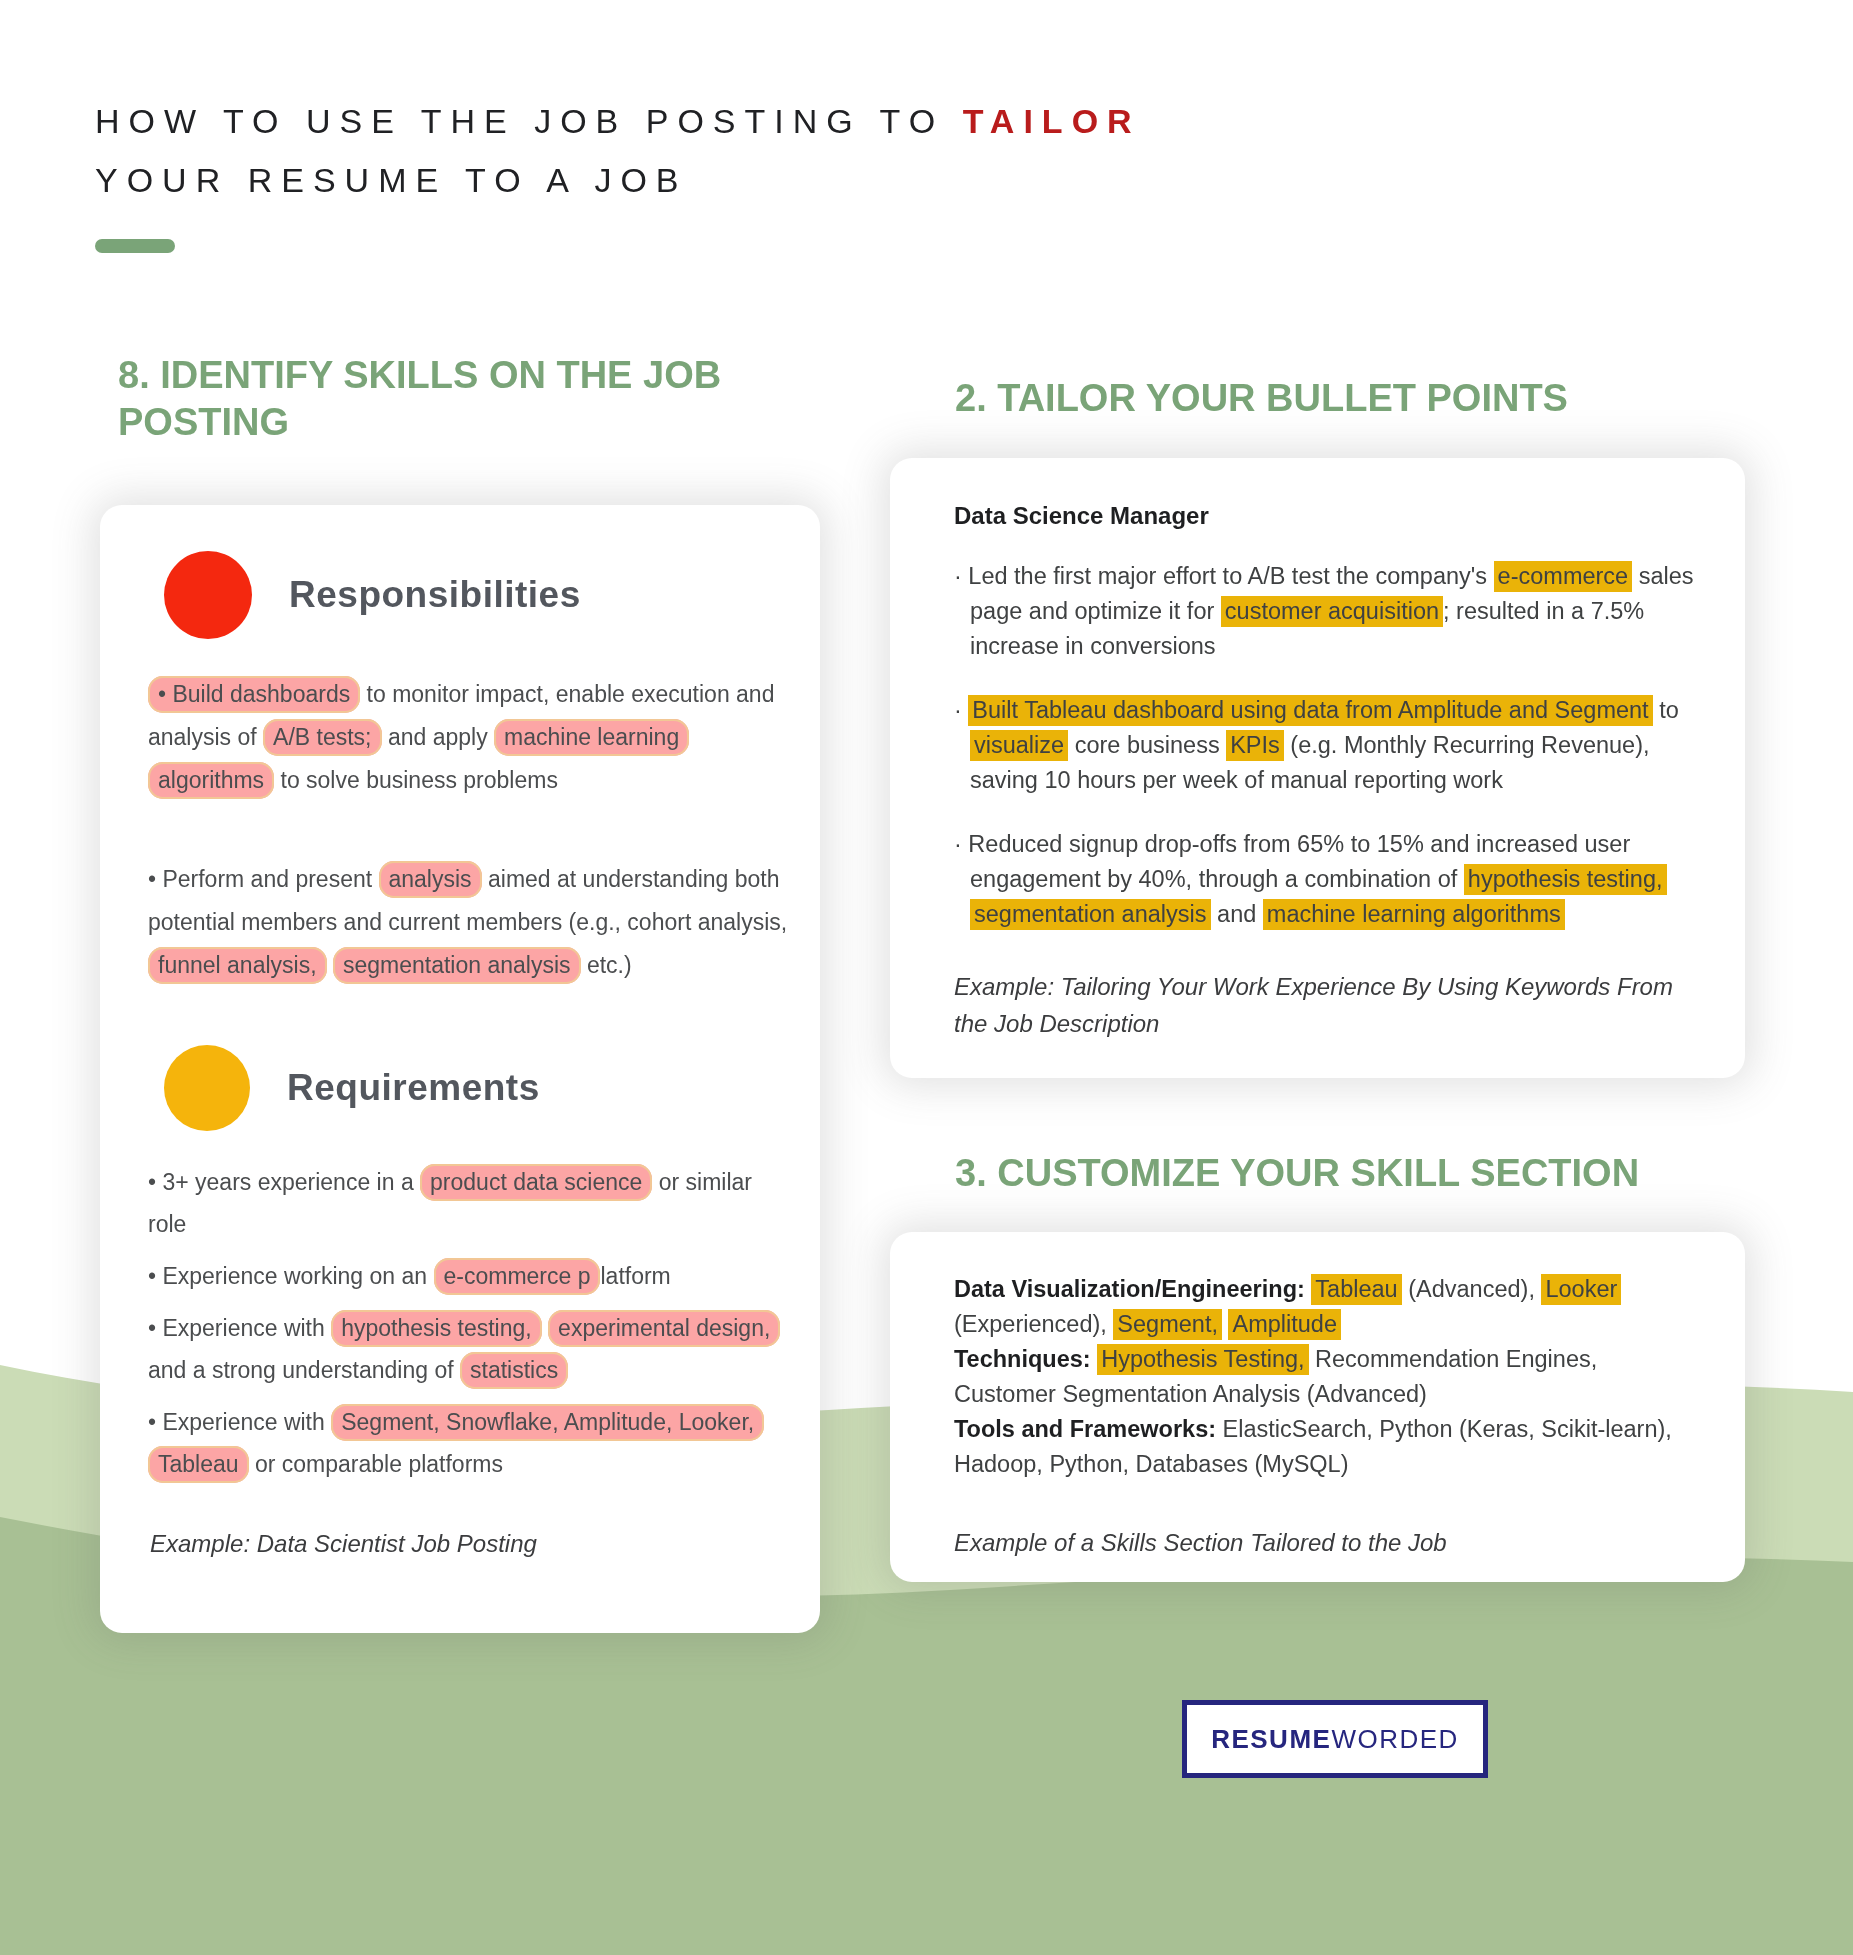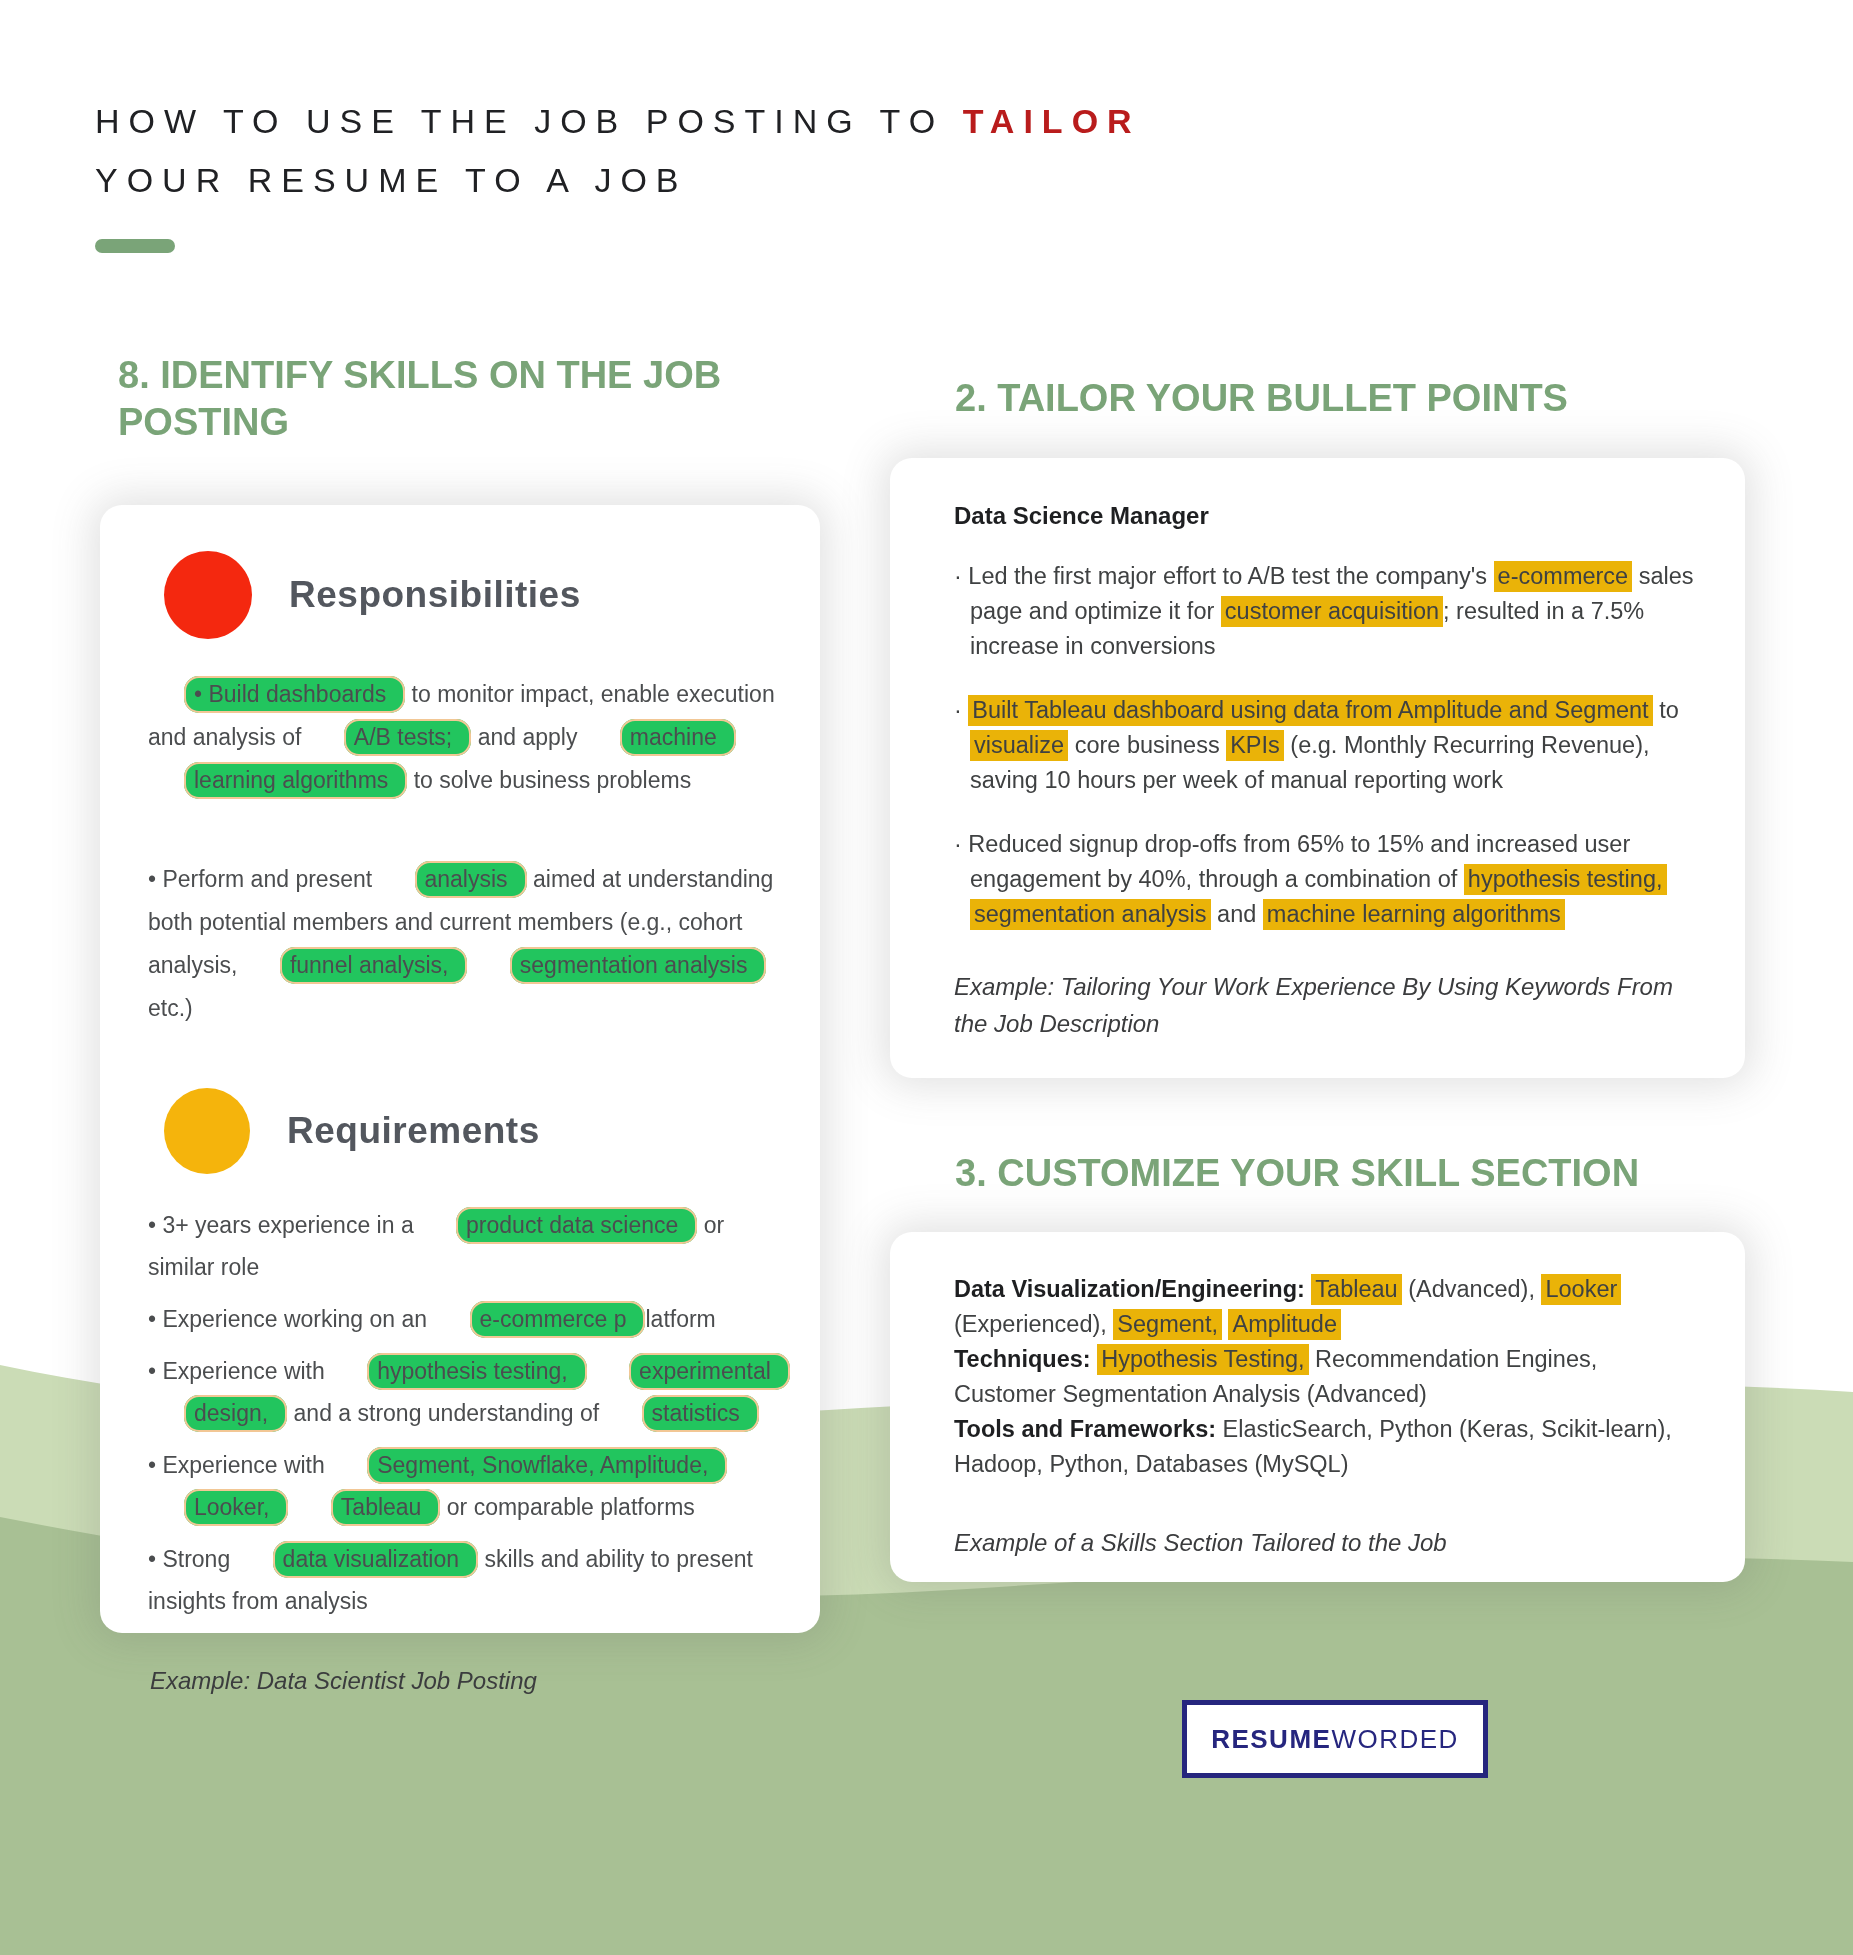--- a/index.html
+++ b/index.html
@@ -69,23 +69,23 @@
   .c2-example{margin:36px 0 0 0;width:730px;}
 
   
   .c3-inner{padding:40px 84px 0 64px;}
   .c3-row{font-size:23.5px;line-height:35px;color:#3f4142;margin:0;width:740px;}
   .c3-row .seg-bold{font-weight:700;color:#1e1f21;}
   .c3-example{margin:42px 0 0 0;}
 
   
   .seg-pill{
-    background:#22c55e;border:2px solid #f2c795;border-radius:15px;
-    padding:3px 17px 4px 8px;
-    -webkit-box-decoration-break:clone;box-decoration-break:clone;margin-left:36px;
+    background:#fca5a5;border:2px solid #f2c795;border-radius:15px;
+    padding:3px 8px 4px 8px;
+    -webkit-box-decoration-break:clone;box-decoration-break:clone;
   }
   .seg-sage{
     background:#eab308;padding:2px 4px 3px 4px;
     -webkit-box-decoration-break:clone;box-decoration-break:clone;
   }
   .seg-bold{font-weight:700;}
 
   
   .logo-box{
     position:absolute;left:1182px;top:1700px;width:306px;height:78px;z-index:2;
@@ -124,21 +124,20 @@
 
   <div class="sec-row" style="margin-top:58px;">
     <div class="dot dot-yellow"></div>
     <div class="sec-title">Requirements</div>
   </div>
   <div class="req-list">
     <p class="req-item"><span>• 3+ years experience in a </span><span class="seg-pill">product data science</span><span> or similar role</span></p>
     <p class="req-item"><span>• Experience working on an </span><span class="seg-pill">e-commerce p</span><span>latform</span></p>
     <p class="req-item"><span>• Experience with </span><span class="seg-pill">hypothesis testing,</span><span> </span><span class="seg-pill">experimental design,</span><span> and a strong understanding of </span><span class="seg-pill">statistics</span></p>
     <p class="req-item"><span>• Experience with </span><span class="seg-pill">Segment, Snowflake, Amplitude, Looker,</span><span> </span><span class="seg-pill">Tableau</span><span> or comparable platforms</span></p>
-    <p class="req-item"><span>• Strong </span><span class="seg-pill">data visualization</span><span> skills and ability to present insights from analysis</span></p>
   </div>
   <p class="example c1-example">Example: Data Scientist Job Posting</p>
 </div>
 
 <div class="card card2">
   <div class="c2-inner">
     <div class="job-title">Data Science Manager</div>
     <p class="c2-para"><span>· Led the first major effort to A/B test the company's </span><span class="seg-sage">e-commerce</span><span> sales page and optimize it for </span><span class="seg-sage">customer acquisition</span><span>; resulted in a 7.5% increase in conversions</span></p>
     <p class="c2-para"><span>· </span><span class="seg-sage">Built Tableau dashboard using data from Amplitude and Segment</span><span> to </span><span class="seg-sage">visualize</span><span> core business </span><span class="seg-sage">KPIs</span><span> (e.g. Monthly Recurring Revenue), saving 10 hours per week of manual reporting work</span></p>
     <p class="c2-para"><span>· Reduced signup drop-offs from 65% to 15% and increased user engagement by 40%, through a combination of </span><span class="seg-sage">hypothesis testing,</span><span> </span><span class="seg-sage">segmentation analysis</span><span> and </span><span class="seg-sage">machine learning algorithms</span></p>

